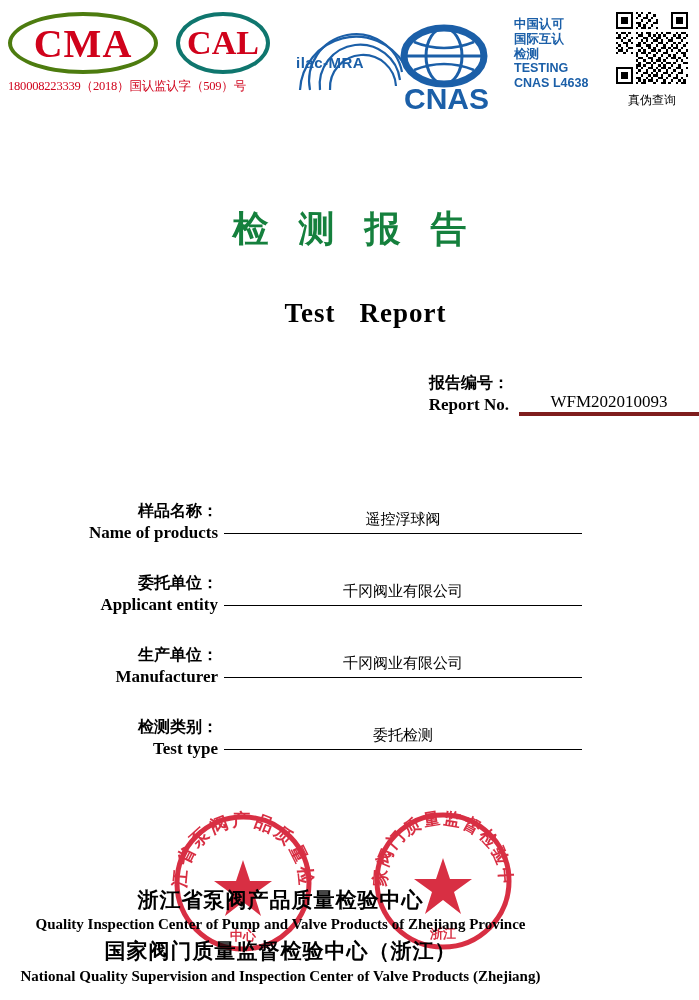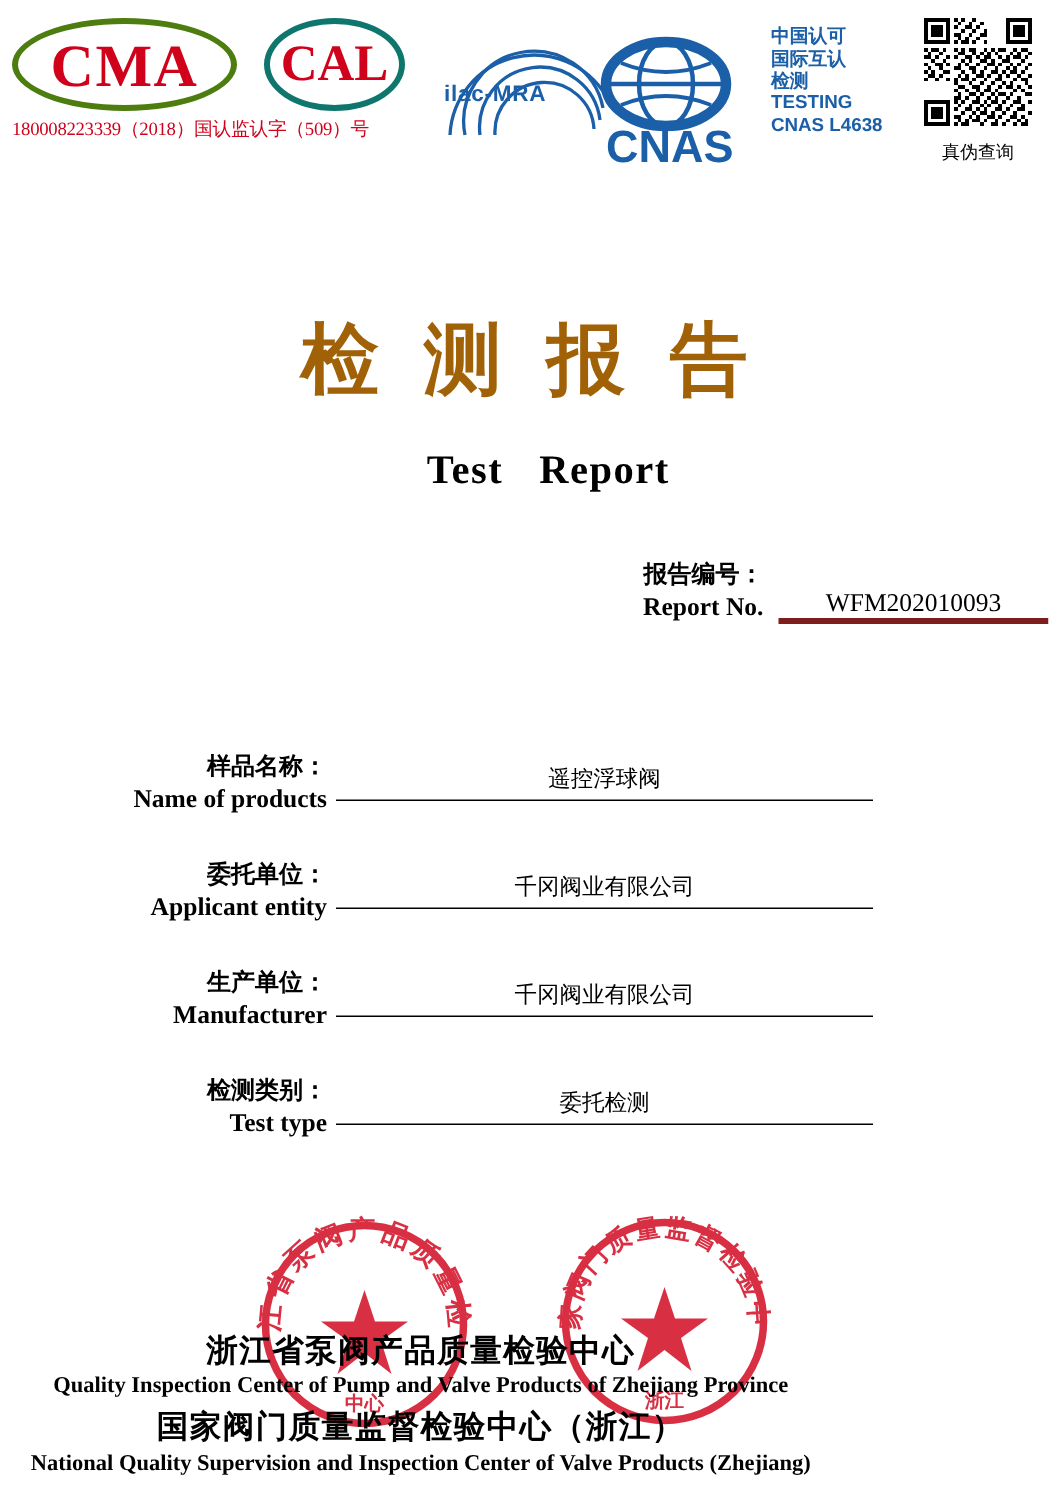--- a/index.html
+++ b/index.html
@@ -174,24 +174,24 @@
 
   
   .title-cn {
     position: absolute;
     top: 205px;
     left: 0;
     width: 699px;
     text-align: center;
     font-family: "DejaVu Sans", sans-serif;
     font-weight: bold;
-    font-size: 52px;
+    font-size: 36px;
     letter-spacing: 30px;
     text-indent: 30px;
-    color: #a16207;
+    color: #15803d;
   }
   .title-en {
     position: absolute;
     top: 298px;
     left: 0;
     width: 699px;
     text-align: center;
     font-family: "Liberation Serif", serif;
     font-weight: bold;
     font-size: 27px;

